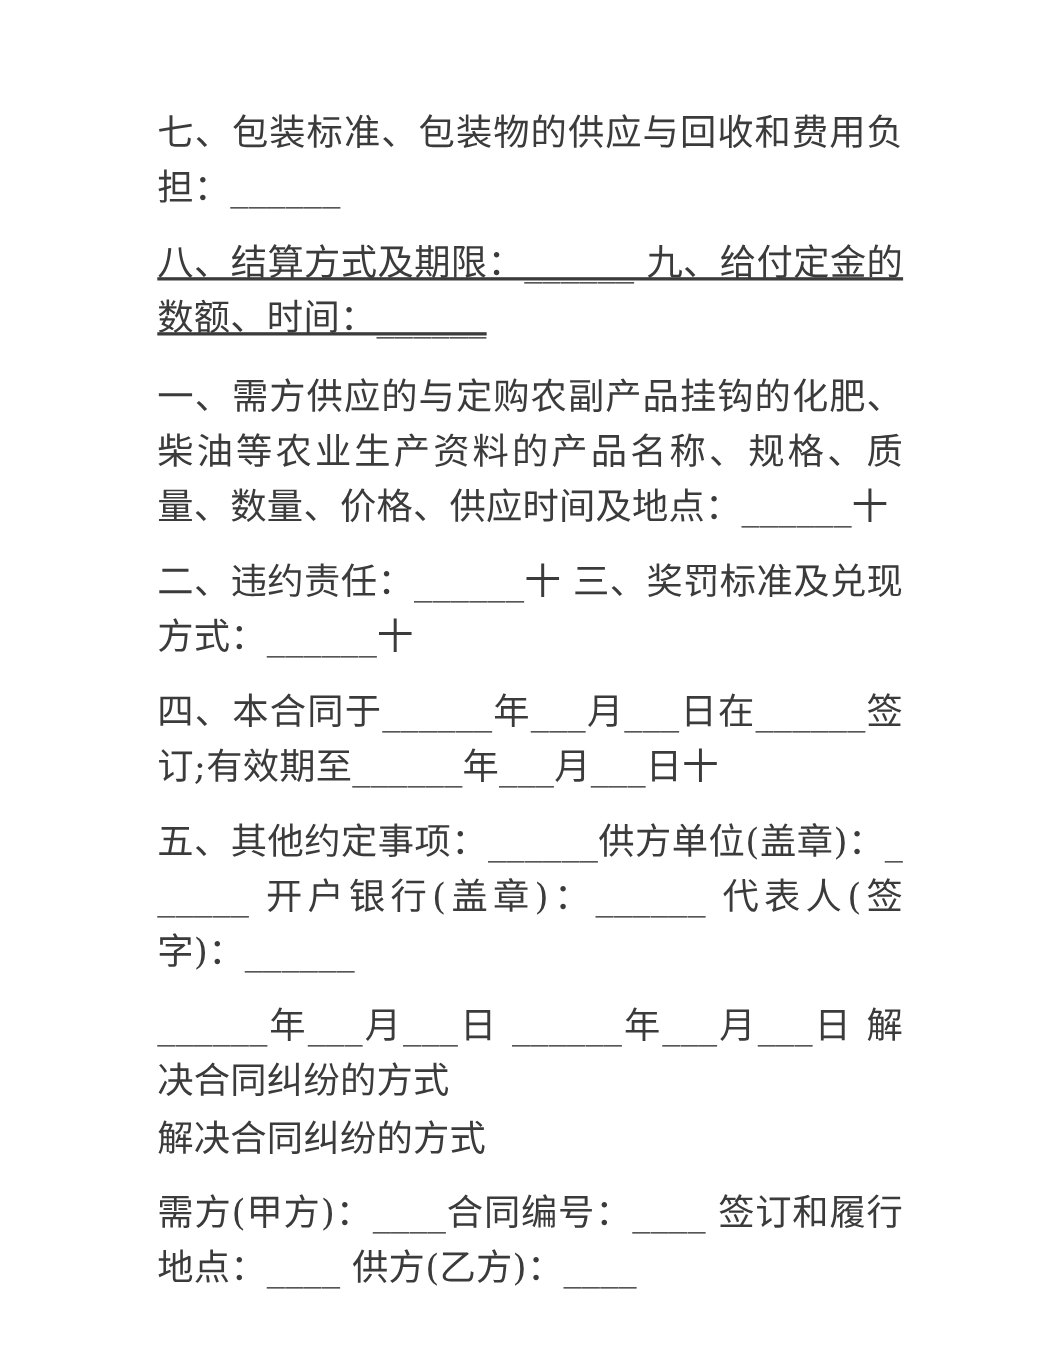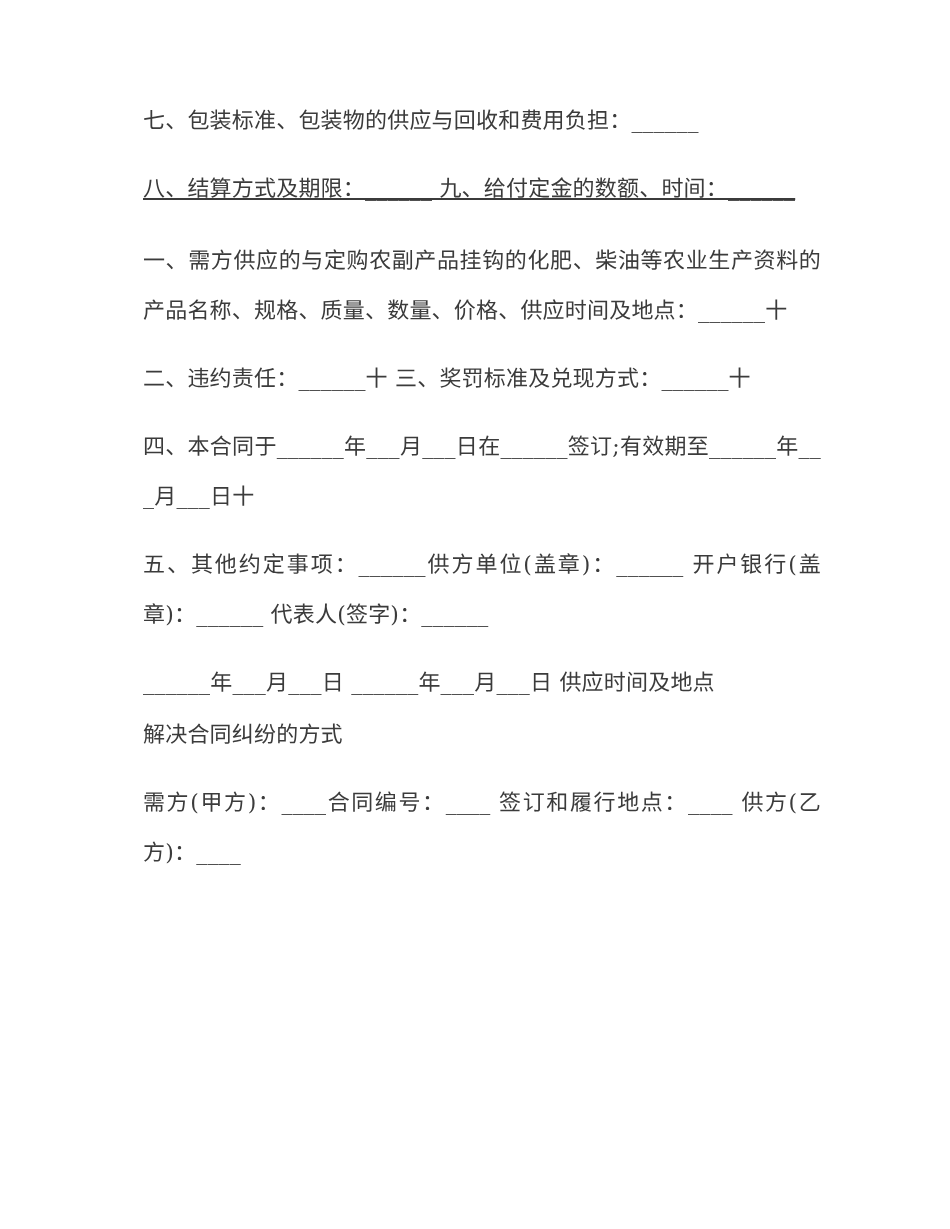--- a/index.html
+++ b/index.html
@@ -25,21 +25,21 @@
 
   .doc-body {
     position: absolute;
     left: 143px;
     top: 96px;
     width: 678px;
   }
 
   .para {
     margin: 0 0 18px 0;
-    font-size: 22px;
+    font-size: 33px;
     line-height: 50px;
     color: #3b3b3b;
     text-align: justify;
     text-justify: inter-ideograph;
     letter-spacing: 0.2px;
     word-break: break-all;
     white-space: pre-wrap;
     -webkit-font-smoothing: antialiased;
   }
 
@@ -61,20 +61,20 @@
 
     <p class="para gap-md">一、需方供应的与定购农副产品挂钩的化肥、柴油等农业生产资料的产品名称、规格、质量、数量、价格、供应时间及地点：______十</p>
 
     <p class="para gap-md">二、违约责任：______十 三、奖罚标准及兑现方式：______十</p>
 
     <p class="para gap-md">四、本合同于______年___月___日在______签订;有效期至______年___月___日十</p>
 
     <p class="para gap-md">五、其他约定事项：______供方单位(盖章)：______ 开户银行(盖章)：______ 代表人(签字)：______</p>
 
 
-    <p class="para gap-none">______年___月___日 ______年___月___日 供应时间及地点</p>
+    <p class="para gap-none">______年___月___日 ______年___月___日 解决合同纠纷的方式</p>
 
     <p class="para gap-md">解决合同纠纷的方式</p>
 
     <p class="para gap-md">需方(甲方)：____合同编号：____ 签订和履行地点：____ 供方(乙方)：____</p>
 
   </div>
 </div>
 
 </body></html>

